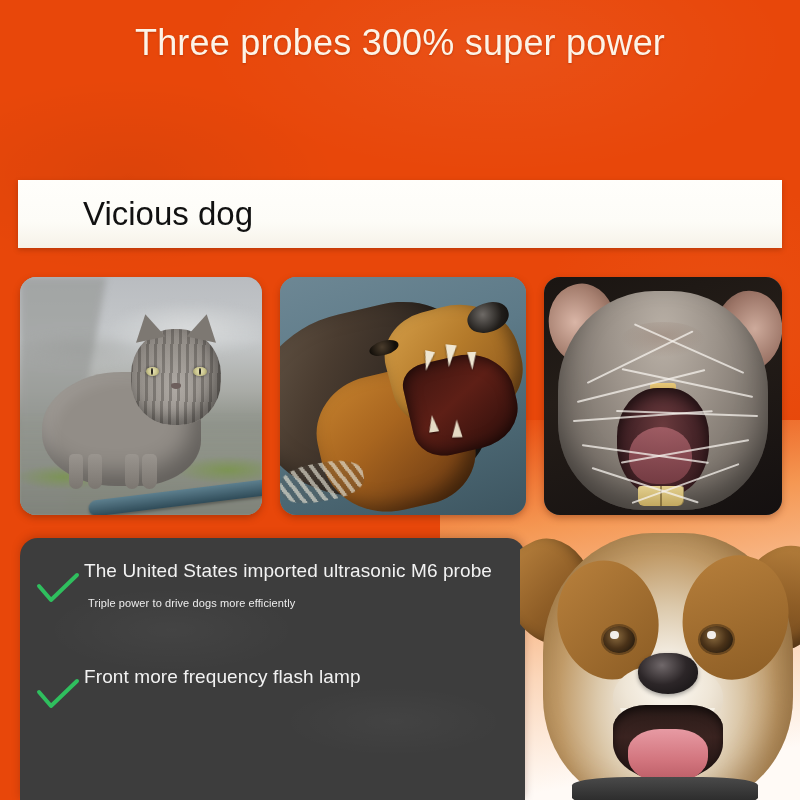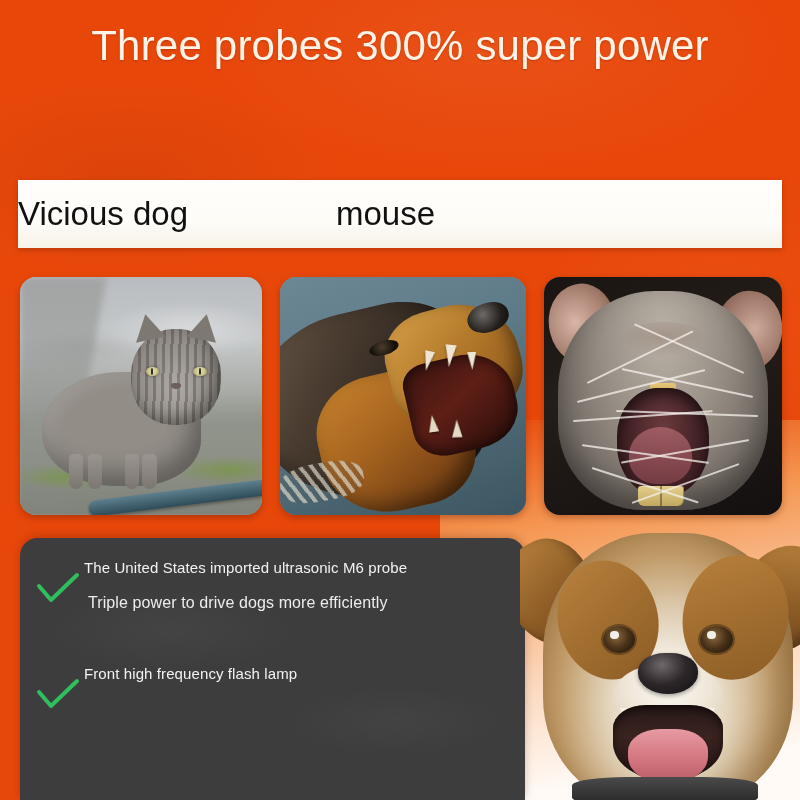--- a/index.html
+++ b/index.html
@@ -32,21 +32,21 @@
   .bg-wash {
     position:absolute; left:440px; top:420px; width:360px; height:380px;
     background:linear-gradient(170deg, rgba(244,140,55,0) 0%, rgba(247,165,95,.85) 28%, rgba(252,222,195,.95) 62%, rgba(255,250,246,1) 88%);
     pointer-events:none;
   }
 
   
   .headline {
     position:absolute; left:0; top:22px; width:800px;
     text-align:center;
-    font-size:42px; font-weight:400; letter-spacing:.2px;
+    font-size:36px; font-weight:400; letter-spacing:.2px;
     color:#fdf3e6;
     text-shadow:0 1px 2px rgba(120,30,0,.35);
     white-space:nowrap;
   }
   .subhead {
     position:absolute; left:0; top:94px; width:800px;
     text-align:center;
     font-size:32px; font-weight:400; letter-spacing:.1px;
     color:#fff8ef;
     text-shadow:0 1px 2px rgba(120,30,0,.3);
@@ -58,21 +58,21 @@
     position:absolute; left:18px; top:180px; width:764px; height:68px;
     background:linear-gradient(180deg,#fffefb 0%, #fdfcf7 62%, #f6f2e8 100%);
     box-shadow:0 2px 5px rgba(90,25,0,.30);
     display:flex; align-items:center;
   }
   .label-bar .cell {
     color:#111; font-size:33px; font-weight:400; white-space:nowrap;
     text-align:center;
   }
   .label-bar .cell.c1 { flex:0 0 258px; padding-left:32px; text-align:left; }
-  .label-bar .cell.c2 { flex:0 0 276px; text-align:left; }
+  .label-bar .cell.c2 { flex:0 0 276px; text-align:center;margin-left:12px; }
   .label-bar .cell.c3 { flex:1 1 auto;  text-align:left; padding-left:42px; }
 
   
   .photo-row {
     position:absolute; left:20px; top:277px; width:762px; height:238px;
     display:flex; gap:18px;
   }
   .photo {
     position:relative;
     width:245px; height:238px;
@@ -317,25 +317,25 @@
   }
   .feature.f1 { left:16px; top:22px;  width:470px; }
   .feature.f2 { left:16px; top:128px; width:470px; }
   .check {
     flex:0 0 46px;
     margin-top:12px;
   }
   .check svg { display:block; }
   .ftext { flex:1 1 auto; padding-left:2px; }
   .ftitle {
-    color:#f2f2f2; font-size:15px; font-weight:400; line-height:1.12;
+    color:#f2f2f2; font-size:19px; font-weight:400; line-height:1.12;
     letter-spacing:.1px;
   }
   .fsub {
-    color:#ededed; font-size:16px; font-weight:400; line-height:1.2;
+    color:#ededed; font-size:11px; font-weight:400; line-height:1.2;
     margin-top:16px; padding-left:4px; letter-spacing:.1px;
   }
   .feature.f2 .fsub { margin-top:14px; padding-left:2px; }
 
   
   .hero-dog {
     position:absolute; left:520px; top:516px; width:290px; height:284px;
     overflow:hidden;
   }
   .hd-head {
@@ -412,21 +412,20 @@
 
 <div id="stage">
 
   <div class="bg-texture"></div>
   <div class="bg-wash"></div>
 
   <div class="headline">Three probes 300% super power</div>
 
   <div class="label-bar">
     <div class="cell c2">Vicious dog</div>
-    <div class="cell c3">mouse</div>
   </div>
 
   <div class="photo-row">
 
     <div class="photo cat">
       <div class="cat-bg"></div>
       <div class="cat-blur-shapes"></div>
       <div class="cat-ground"></div>
       <div class="hose"></div>
       <div class="cat-body">
@@ -503,21 +502,21 @@
       </div>
     </div>
 
     <div class="feature f2">
       <div class="check">
         <svg width="44" height="34" viewBox="0 0 44 34" aria-hidden="true">
           <path d="M3 14 L15 28 L41 3" fill="none" stroke="#2fbf5e" stroke-width="4" stroke-linecap="round" stroke-linejoin="round"></path>
         </svg>
       </div>
       <div class="ftext">
-        <div class="ftitle">Front high frequency flash lamp</div>
+        <div class="ftitle">Front more frequency flash lamp</div>
       </div>
     </div>
   </div>
 
   <div class="hero-dog">
     <div class="hd-ear l"></div>
     <div class="hd-ear r"></div>
     <div class="hd-head">
       <div class="hd-patch left"></div>
       <div class="hd-patch right"></div>

